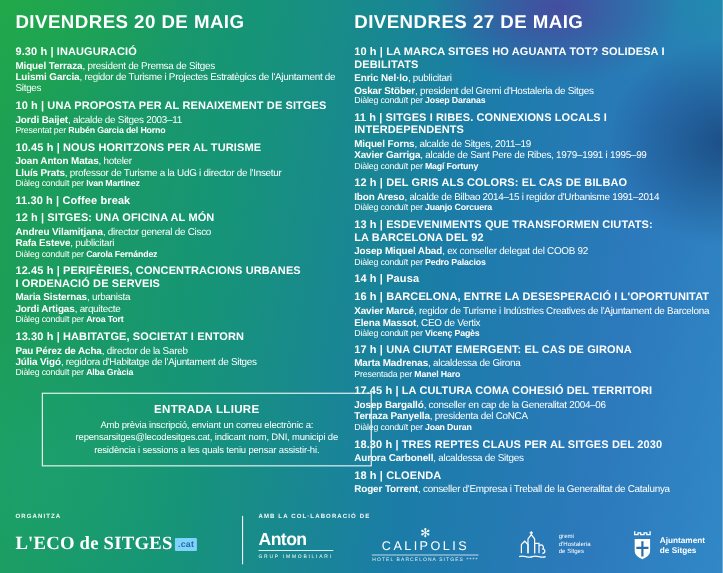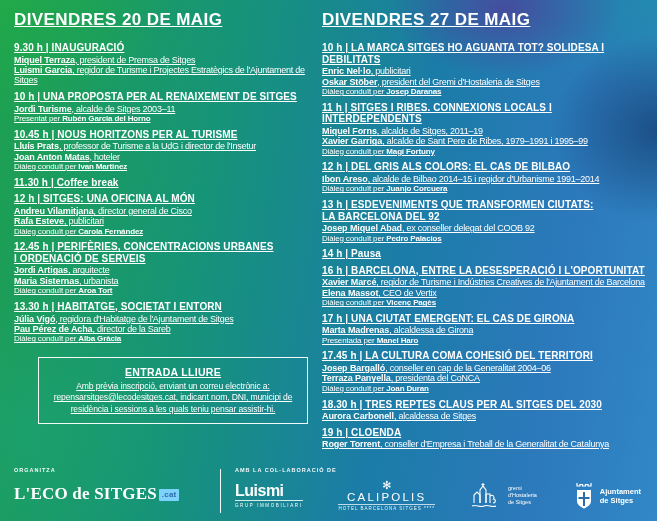--- a/index.html
+++ b/index.html
@@ -9,33 +9,33 @@
     background:
       radial-gradient(ellipse 160px 95px at 505px 8px,  rgba(75,69,155,.85), rgba(75,69,155,0) 72%),
       radial-gradient(ellipse 150px 130px at 660px 130px, rgba(12,38,85,.55), rgba(12,38,85,0) 72%),
       radial-gradient(ellipse 230px 130px at 660px 0px,  rgba(24,148,160,.55), rgba(24,148,160,0) 72%),
       radial-gradient(ellipse 270px 210px at -20px -30px, rgba(34,172,72,.9), rgba(34,172,72,0) 75%),
       radial-gradient(ellipse 210px 170px at 30px 430px, rgba(30,165,120,.45), rgba(30,165,120,0) 75%),
       linear-gradient(100deg,#1ea150 0%, #169478 32%, #1b7ca8 60%, #2c79bb 82%, #3188c6 100%);
   }
   .page{position:absolute;inset:0;}
   .cols{display:flex;gap:12px;padding:8px 12px 0 14px;box-sizing:border-box;}
-  .col{box-sizing:border-box;text-decoration:underline;}
+  .col{box-sizing:border-box;}
   .col-left{width:296px;}
   .col-right{flex:1;}
   .col-title{font-size:17px;font-weight:bold;letter-spacing:.4px;margin:2px 0 12px 0;}
   .session{margin-bottom:5px;}
   .s-title{font-size:10px;font-weight:bold;letter-spacing:.1px;line-height:1.16;margin-bottom:1px;}
   .person{font-size:9px;line-height:1.16;letter-spacing:-.25px;}
   .person b{font-weight:bold;letter-spacing:-.1px;}
   .note{font-size:8px;line-height:1.2;letter-spacing:-.15px;}
   .note b{font-weight:bold;}
   .entry-box{
     margin:13px 0 0 24px;width:250px;border:1px solid rgba(255,255,255,.95);
-    padding:8px 9px;text-align:center;
+    padding:8px 24px;text-align:center;
   }
   .entry-title{font-size:10.5px;font-weight:bold;letter-spacing:.3px;margin-bottom:3px;}
   .entry-text{font-size:8.6px;line-height:1.32;letter-spacing:-.15px;}
   .footer{
     position:absolute;left:0;right:0;bottom:0;height:58px;
     display:flex;align-items:stretch;padding:4px 16px 8px 14px;box-sizing:border-box;
   }
   .f-label{font-size:5.5px;font-weight:bold;letter-spacing:1px;opacity:.95;}
   .f-left{width:196px;display:flex;flex-direction:column;}
   .leco{font-family:"Liberation Serif", serif;font-weight:bold;font-size:17px;margin-top:11px;white-space:nowrap;letter-spacing:.2px;}
@@ -65,48 +65,48 @@
     <div class="col col-left">
       <div class="col-title">DIVENDRES 20 DE MAIG</div>
       <div>
           <div class="session">
             <div class="s-title">9.30 h | INAUGURACIÓ</div>
             <div class="person"><b>Miquel Terraza</b>, president de Premsa de Sitges</div>
             <div class="person"><b>Luismi Garcia</b>, regidor de Turisme i Projectes Estratègics de l'Ajuntament de Sitges</div>
           </div>
           <div class="session">
             <div class="s-title">10 h | UNA PROPOSTA PER AL RENAIXEMENT DE SITGES</div>
-            <div class="person"><b>Jordi Turisme</b>, alcalde de Sitges 2003–11</div>
+            <div class="person"><b>Jordi Baijet</b>, alcalde de Sitges 2003–11</div>
             <div class="note">Presentat per <b>Rubén Garcia del Horno</b></div>
           </div>
           <div class="session">
             <div class="s-title">10.45 h | NOUS HORITZONS PER AL TURISME</div>
+            <div class="person"><b>Joan Anton Matas</b>, hoteler</div>
             <div class="person"><b>Lluís Prats</b>, professor de Turisme a la UdG i director de l'Insetur</div>
-            <div class="person"><b>Joan Anton Matas</b>, hoteler</div>
             <div class="note">Diàleg conduït per <b>Ivan Martinez</b></div>
           </div>
           <div class="session">
             <div class="s-title">11.30 h | Coffee break</div>
           </div>
           <div class="session">
             <div class="s-title">12 h | SITGES: UNA OFICINA AL MÓN</div>
             <div class="person"><b>Andreu Vilamitjana</b>, director general de Cisco</div>
             <div class="person"><b>Rafa Esteve</b>, publicitari</div>
             <div class="note">Diàleg conduït per <b>Carola Fernández</b></div>
           </div>
           <div class="session">
             <div class="s-title">12.45 h | PERIFÈRIES, CONCENTRACIONS URBANES<br>I ORDENACIÓ DE SERVEIS</div>
+            <div class="person"><b>Maria Sisternas</b>, urbanista</div>
             <div class="person"><b>Jordi Artigas</b>, arquitecte</div>
-            <div class="person"><b>Maria Sisternas</b>, urbanista</div>
             <div class="note">Diàleg conduït per <b>Aroa Tort</b></div>
           </div>
           <div class="session">
             <div class="s-title">13.30 h | HABITATGE, SOCIETAT I ENTORN</div>
+            <div class="person"><b>Pau Pérez de Acha</b>, director de la Sareb</div>
             <div class="person"><b>Júlia Vigó</b>, regidora d'Habitatge de l'Ajuntament de Sitges</div>
-            <div class="person"><b>Pau Pérez de Acha</b>, director de la Sareb</div>
             <div class="note">Diàleg conduït per <b>Alba Gràcia</b></div>
           </div>
         </div>
       <div class="entry-box">
         <div class="entry-title">ENTRADA LLIURE</div>
         <div class="entry-text">
           <span>Amb prèvia inscripció, enviant un correu electrònic a:</span>
           <span>repensarsitges@lecodesitges.cat</span><span>, indicant nom, DNI, municipi de residència i sessions a les quals teniu pensar assistir-hi.</span>
         </div>
       </div>
@@ -154,40 +154,40 @@
             <div class="s-title">17.45 h | LA CULTURA COMA COHESIÓ DEL TERRITORI</div>
             <div class="person"><b>Josep Bargalló</b>, conseller en cap de la Generalitat 2004–06</div>
             <div class="person"><b>Terraza Panyella</b>, presidenta del CoNCA</div>
             <div class="note">Diàleg conduït per <b>Joan Duran</b></div>
           </div>
           <div class="session">
             <div class="s-title">18.30 h | TRES REPTES CLAUS PER AL SITGES DEL 2030</div>
             <div class="person"><b>Aurora Carbonell</b>, alcaldessa de Sitges</div>
           </div>
           <div class="session">
-            <div class="s-title">19 h | CLOENDA</div>
+            <div class="s-title">18 h | CLOENDA</div>
             <div class="person"><b>Roger Torrent</b>, conseller d'Empresa i Treball de la Generalitat de Catalunya</div>
           </div>
         </div>
     </div>
   </div>
 
   <div class="footer">
     <div class="f-left">
       <div class="f-label">ORGANITZA</div>
       <div class="leco">
         <span>L'ECO de SITGES</span><span class="cat-box">.cat</span>
       </div>
     </div>
     <div class="f-div"></div>
     <div class="f-right">
       <div class="f-label">AMB LA COL·LABORACIÓ DE</div>
       <div class="logos">
         <div class="vertix">
-          <div class="vx">Luismi</div>
+          <div class="vx">Anton</div>
           <div class="vx-sub">GRUP IMMOBILIARI</div>
         </div>
         <div class="calipolis">
           <div class="cal-icon">✻</div>
           <div class="cal-name">CALIPOLIS</div>
           <div class="cal-sub">HOTEL BARCELONA SITGES ****</div>
         </div>
         <div class="gremi">
           <span>
             <svg width="34" height="30" viewBox="0 0 34 30" fill="none" stroke="#fff" stroke-width="1.1">

